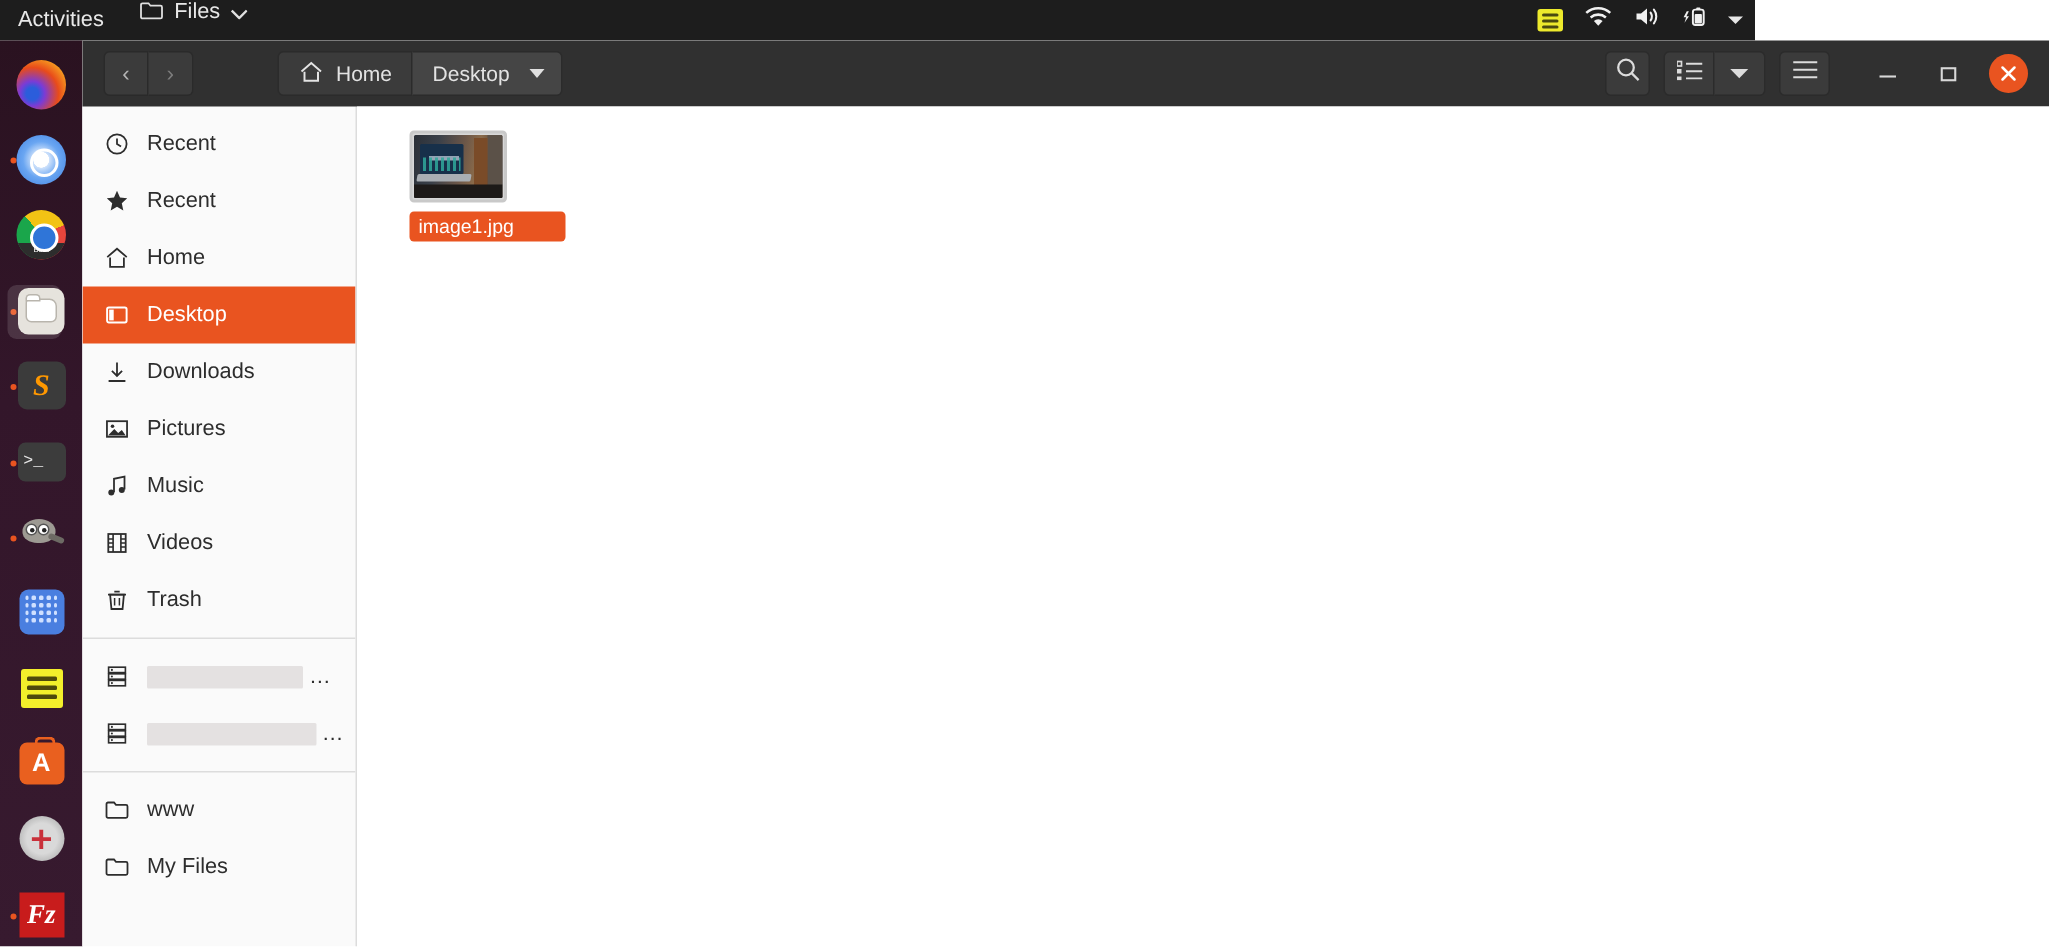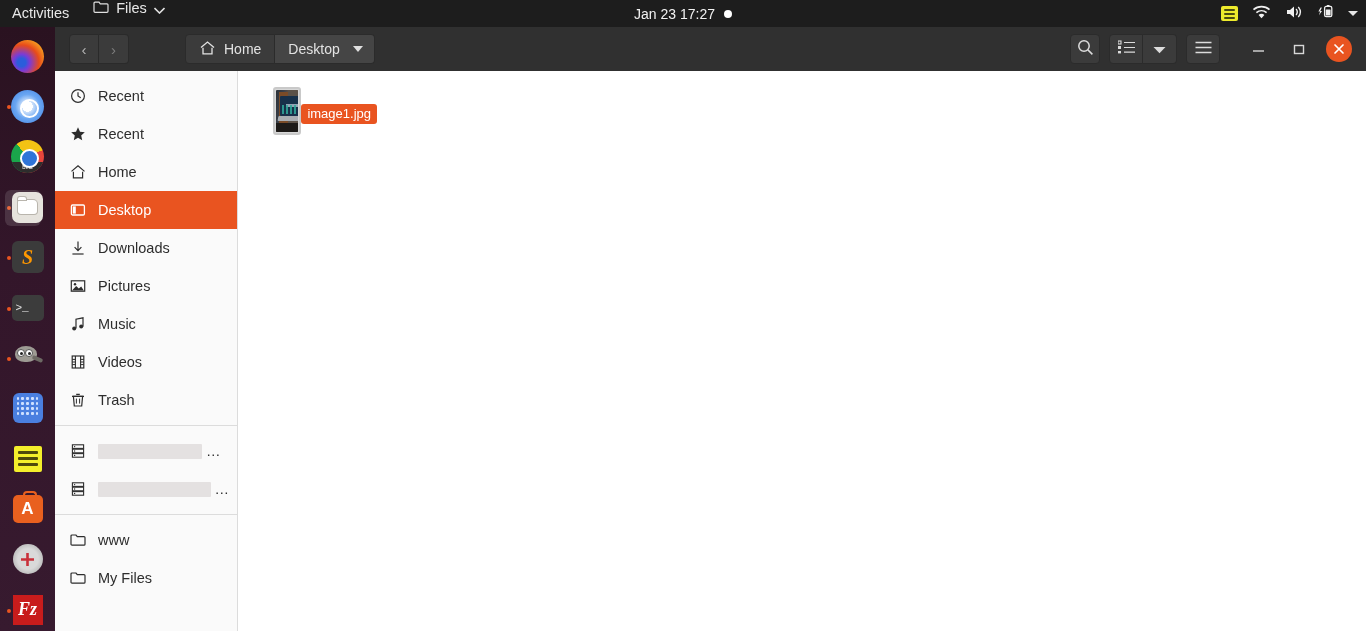--- a/index.html
+++ b/index.html
@@ -6,21 +6,21 @@
   html,body { width:1366px; height:631px; overflow:hidden; }
   body {
     font-family:"Liberation Sans", sans-serif;
     background:#ffffff;
     -webkit-font-smoothing:antialiased;
   }
   #root { position:relative; width:1366px; height:631px; }
 
   
   .topbar {
-    position:absolute; left:0; top:0; width:1366px; height:27px;
+    position:absolute; left:0; top:0; width:1170px; height:27px;
     background:#1d1d1d; color:#ffffff;
     display:flex; align-items:center;
   }
   .tb-activities {
     font-size:14.5px; color:#e8e8e8; padding:0 14px 0 12px; line-height:27px;
   }
   .tb-appmenu {
     display:flex; gap:7px; padding:0 10px; height:27px;
   }
   .tb-appmenu .aname { font-size:14.5px; color:#e8e8e8; }
@@ -187,21 +187,21 @@
   .side-sep { height:1px; background:#dcdcdc; margin:6px 0; }
   .redact {
     position:relative; display:flex; align-items:center; gap:4px; width:132px;
   }
   .redact .bar { height:15px; background:#e4e1e1; border-radius:1px; }
   .redact .dots { color:#2d2d2d; font-size:14.5px; letter-spacing:1px; }
 
   .content { flex:1; background:#ffffff; position:relative; }
   .fileitem {
     position:absolute; left:35px; top:16px; width:104px;
-    display:flex; align-items:center;
+    display:flex; flex-direction:column; 
   }
   .thumb-wrap {
     width:65px;height:48px;border:2px solid #c9c9c9;border-radius:3px;background:#d8d8d8;
     padding:1px;
   }
   .thumb {
     width:100%;height:100%;position:relative;overflow:hidden;border-radius:1px;
     background:linear-gradient(100deg,#2b3038 0%,#3a4049 26%,#6b5648 52%,#8a6a4a 68%,#4a3c33 88%,#2c2622 100%);
   }
   .thumb .screen {
@@ -237,24 +237,20 @@
           </svg>
       </span>
       <span class="aname">Files</span>
       <span>
         <svg width="11" height="7" viewBox="0 0 11 7">
             <path d="M0.5 1l5 5 5-5" fill="none" stroke="#e0e0e0" stroke-width="1.6"></path>
           </svg>
       </span>
     </div>
 
-    <div class="tb-clock">
-      <span>Jan 23  17:27</span>
-      <span class="tb-dot"></span>
-    </div>
 
     <div class="tb-right">
       <span class="notes-ind">
           <i></i>
           <i></i>
           <i></i>
         </span>
       <span>
         <svg width="19" height="14" viewBox="0 0 19 14">
             <path d="M1.5 4.6A12 12 0 0 1 17.5 4.6" fill="none" stroke="#f0f0f0" stroke-width="1.7"></path>

